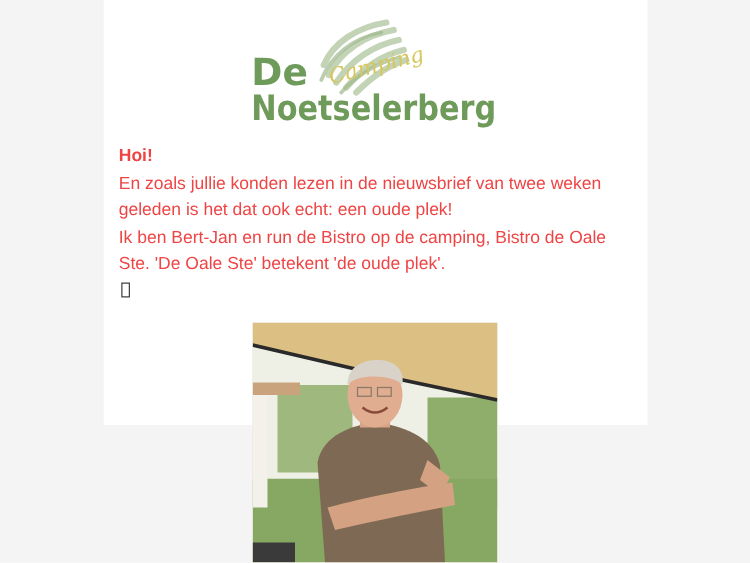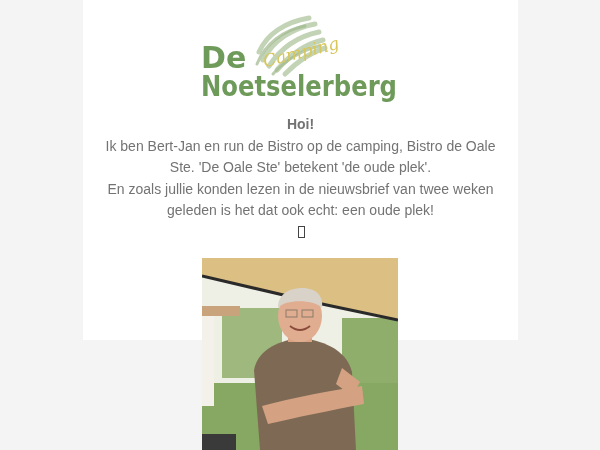--- a/index.html
+++ b/index.html
@@ -25,22 +25,22 @@
       top: 12px;
       width: 200px;
       height: 92px;
     }
     .logo svg { display: block; }
     .body-text {
       position: absolute;
       left: 0;
       top: 114px;
       width: 435px;
-      text-align: center;
-      color: #737373;
+      text-align: left;
+      color: #ef4444;
       font-size: 14px;
       line-height: 21.5px;
     }
     .body-text p {
       margin: 0;
       padding: 0 12px;
     }
     .greeting {
       font-weight: bold;
     }
@@ -82,22 +82,22 @@
         <path d="M72 62 C 84 48, 102 38, 118 34"></path>
       </g>
       <text x="0" y="56" font-family="DejaVu Sans, sans-serif" font-weight="bold" font-size="30" fill="#6e9a5a">De</text>
       <text x="62" y="48" font-family="DejaVu Serif, serif" font-style="italic" font-size="17" fill="#d8c65a" transform="rotate(-14 92 44)">Camping</text>
       <text x="0" y="84" font-family="DejaVu Sans, sans-serif" font-weight="bold" font-size="28" fill="#6e9a5a" textLength="196" lengthAdjust="spacingAndGlyphs">Noetselerberg</text>
     </svg>
   </div>
 
   <div class="body-text">
     <p class="greeting">Hoi!</p>
+    <p>En zoals jullie konden lezen in de nieuwsbrief van twee weken geleden is het dat ook echt: een oude plek!</p>
     <p>Ik ben Bert-Jan en run de Bistro op de camping, Bistro de Oale Ste. 'De Oale Ste' betekent 'de oude plek'.</p>
-    <p>En zoals jullie konden lezen in de nieuwsbrief van twee weken geleden is het dat ook echt: een oude plek!</p>
     <p><span class="glyph-box"></span></p>
   </div>
 
   <div class="photo" title="Bert-Jan smiling with crossed arms under a bistro awning">
     <svg width="196" height="192" viewBox="0 0 196 192">
 
       <rect x="0" y="0" width="196" height="192" fill="#eef0e6"></rect>
       <rect x="20" y="50" width="60" height="70" fill="#9fb87e"></rect>
       <rect x="140" y="60" width="56" height="90" fill="#8fae6c"></rect>
       <rect x="0" y="125" width="196" height="67" fill="#87a862"></rect>

